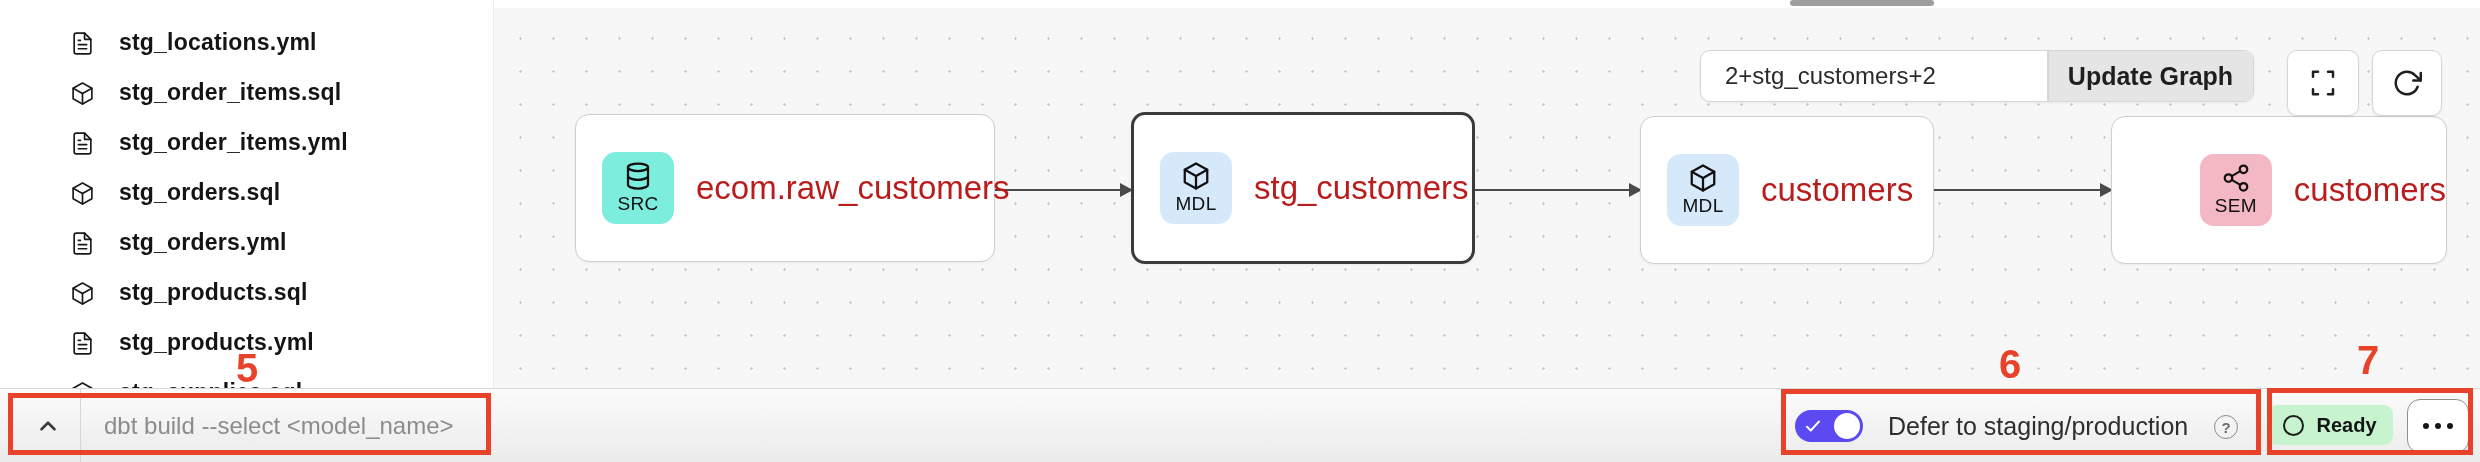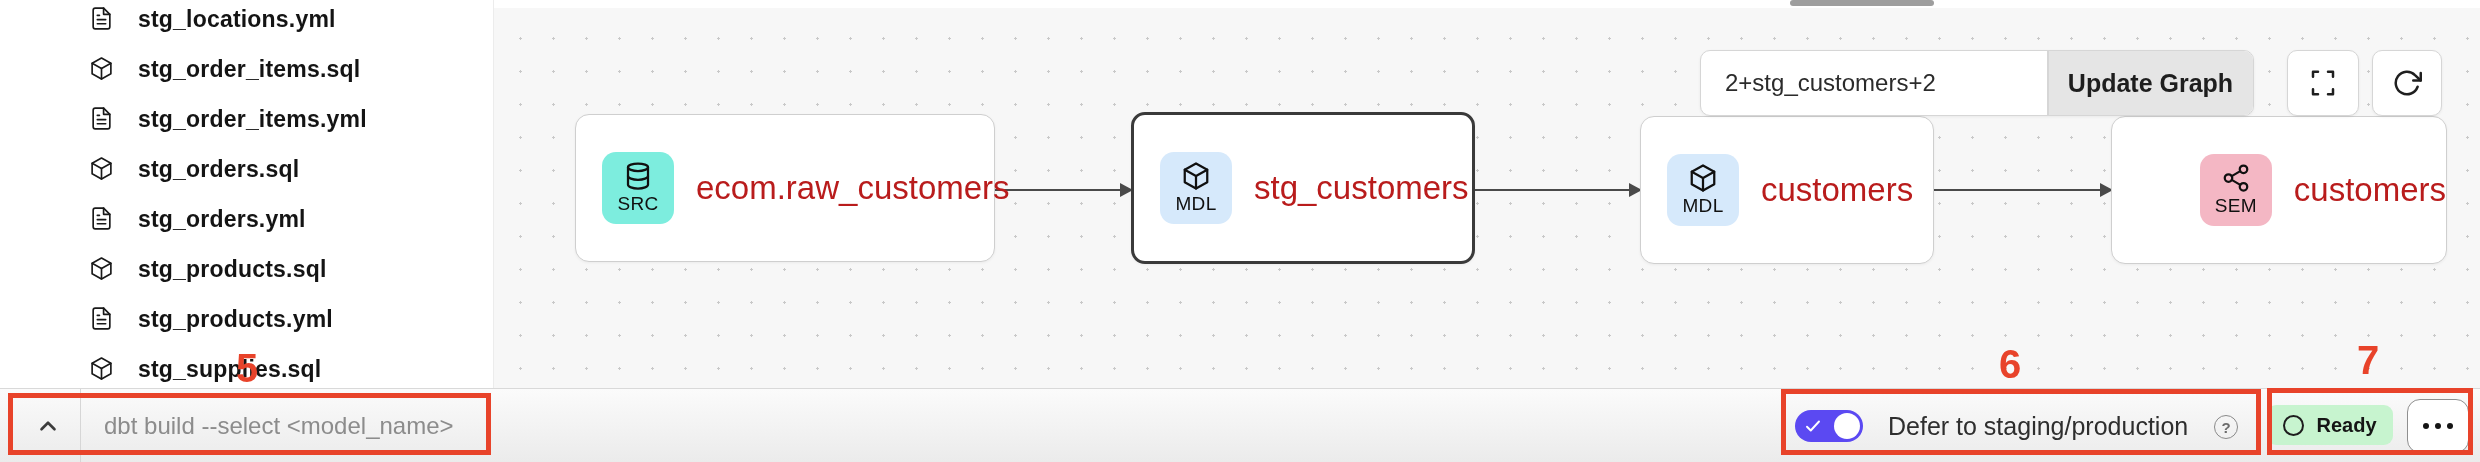--- a/index.html
+++ b/index.html
@@ -6,21 +6,21 @@
   html,body { width:2480px; height:462px; }
   body { font-family:"Liberation Sans", sans-serif; background:#fff; position:relative; overflow:hidden; }
 
   
   .sidebar {
     position:absolute; left:0; top:0; width:494px; height:388px;
     background:#ffffff; border-right:1px solid #ececec; overflow:hidden;
   }
   .tree { padding-top:6px; }
   .tree-item {
-    height:50px; display:flex; align-items:flex-start; padding-left:89px; gap:24px;
+    height:50px; display:flex; align-items:flex-end; padding-left:70px; gap:24px;
     cursor:pointer; white-space:nowrap;
   }
   .tree-item svg { width:25px; height:25px; flex:0 0 auto; stroke:#1a1a1a; fill:none; stroke-width:1.6; stroke-linecap:round; stroke-linejoin:round; }
   .tree-item .fname { font-size:23px; font-weight:600; color:#141414; letter-spacing:0.2px; }
 
   
   .canvas {
     position:absolute; left:494px; top:0; right:0; height:388px;
     background-color:#f7f7f7;
     background-image:radial-gradient(#c9c9c9 1.3px, transparent 1.3px);
@@ -47,21 +47,21 @@
   }
   .node-badge svg { width:30px; height:30px; stroke:#101010; fill:none; stroke-width:1.8; stroke-linecap:round; stroke-linejoin:round; }
   .node-badge .badge-label { font-size:19px; font-weight:500; color:#101010; letter-spacing:0.3px; }
   .badge-src { background:#7dedde; }
   .badge-mdl { background:#d6e9fb; }
   .badge-sem { background:#f4b7c4; }
   .node-label { font-size:33px; font-weight:500; color:#b91c1c; white-space:nowrap; }
 
   
   .selector-group {
-    position:absolute; left:1206px; top:50px; height:66px; display:flex;
+    position:absolute; left:1206px; top:50px; height:52px; display:flex;
     background:#fff; border:1.5px solid #d6d6d6; border-radius:10px;
     box-shadow:0 1px 3px rgba(0,0,0,0.06); overflow:hidden;
   }
   .selector-input {
     width:346px; height:100%; border:none; outline:none; background:transparent;
     padding:0 24px; font-size:24px; font-weight:500; color:#2b2b2b;
     font-family:"Liberation Sans", sans-serif;
   }
   .selector-divider { width:1.5px; background:#d6d6d6; }
   .update-graph-btn {

